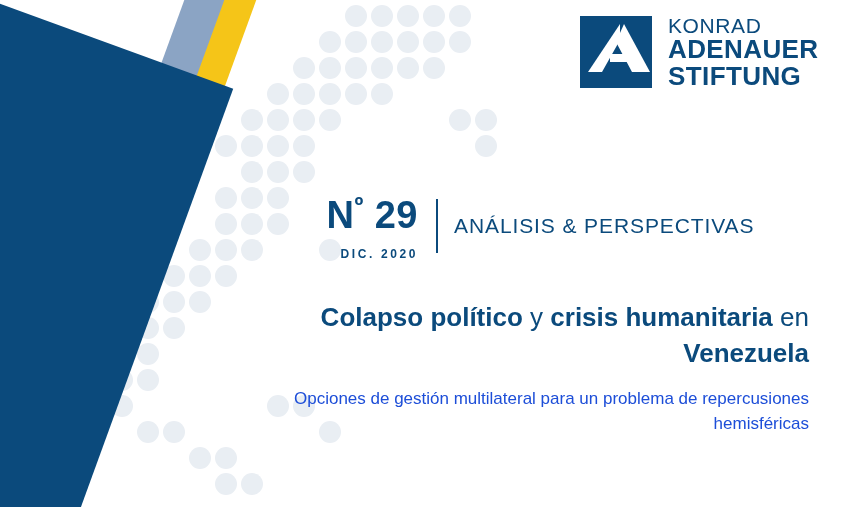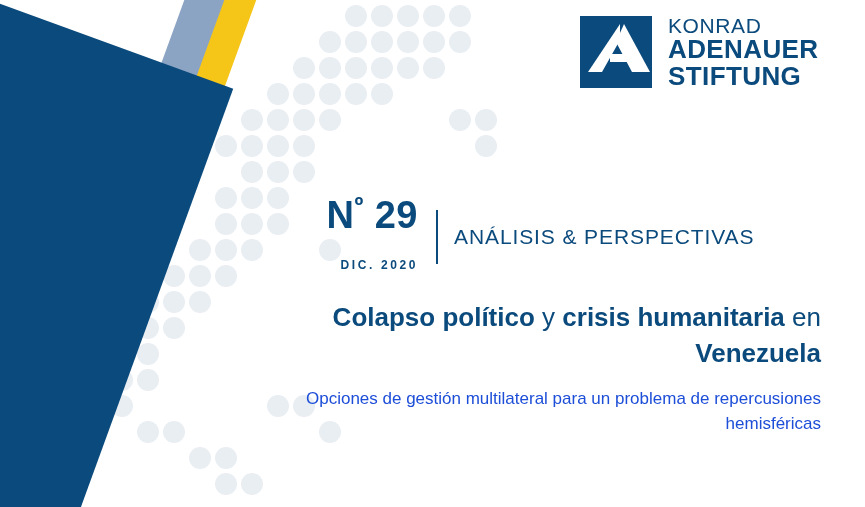--- a/index.html
+++ b/index.html
@@ -103,45 +103,45 @@
   .issue-number sup {
     font-size: 24px;
     vertical-align: super;
     line-height: 0;
   }
   .issue-date {
     color: #0b4a7c;
     font-size: 12px;
     font-weight: bold;
     letter-spacing: 2.6px;
-    margin-top: 24px;
+    margin-top: 13px;
   }
 
   
   .section-label {
     position: absolute;
     left: 436px;
-    top: 210px;
+    top: 199px;
     padding-left: 16px;
     border-left: 2px solid #0b4a7c;
     height: 54px;
     display: flex;
     align-items: center;
   }
   .section-label span {
     color: #0b4a7c;
     font-size: 21px;
     letter-spacing: 0.9px;
     font-weight: 400;
   }
 
   
   .title-wrap {
     position: absolute;
-    right: 44px;
+    right: 56px;
     top: 300px;
     width: 540px;
     text-align: right;
   }
   .doc-title {
     color: #0b4a7c;
     font-size: 26px;
     line-height: 1.38;
     font-weight: 400;
   }

